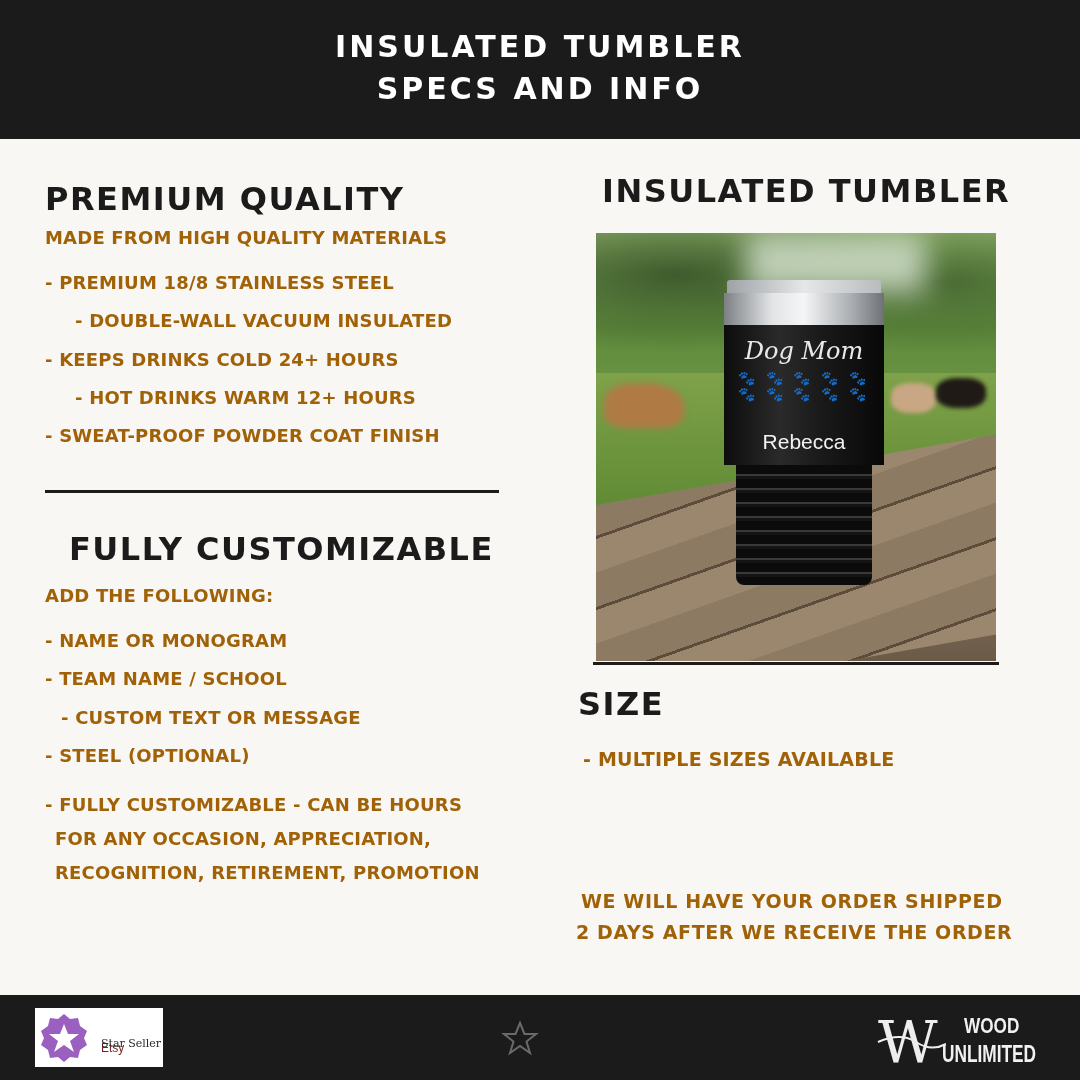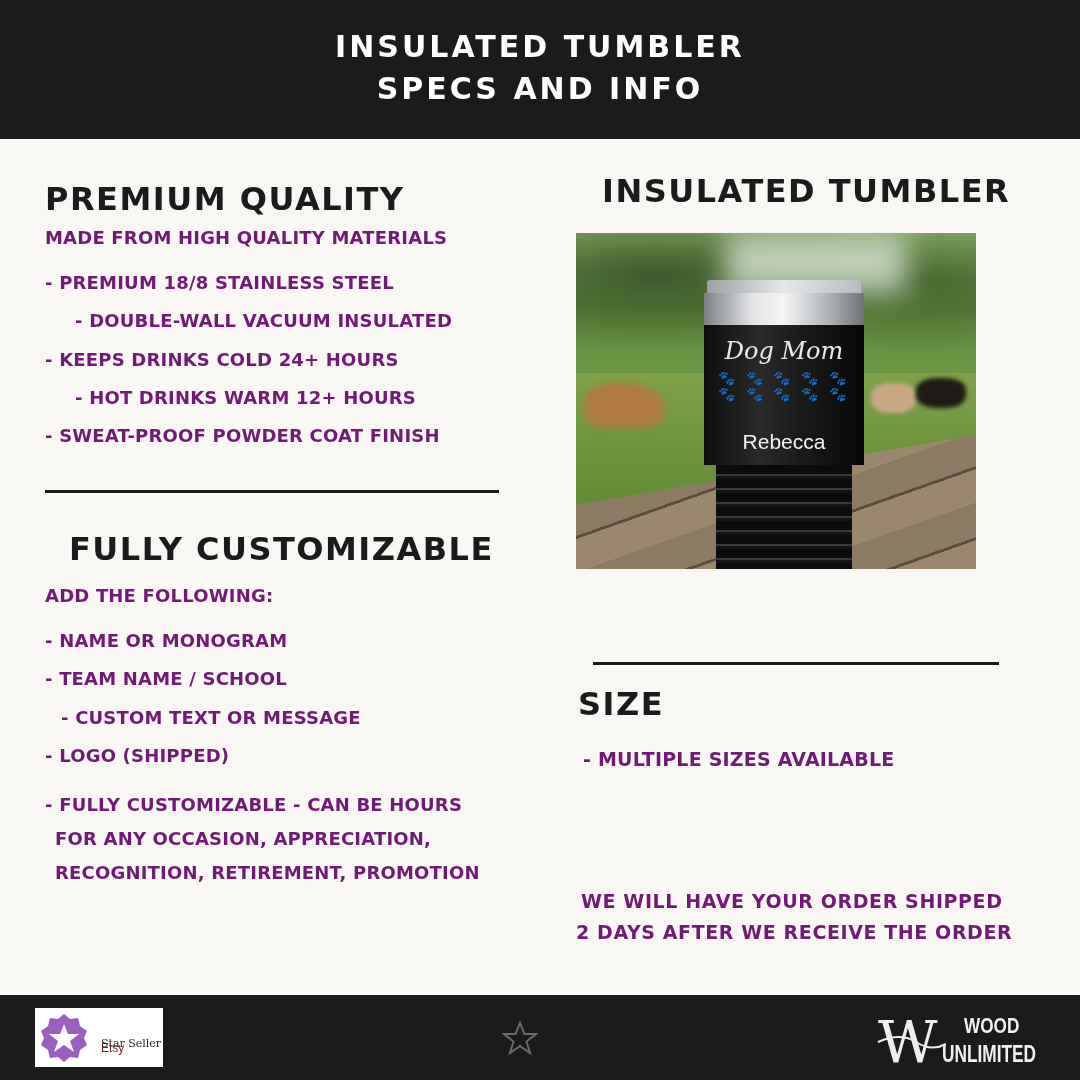--- a/index.html
+++ b/index.html
@@ -5,25 +5,25 @@
   * { box-sizing: border-box; margin: 0; padding: 0; }
   html, body { width: 1080px; height: 1080px; overflow: hidden; }
   body { background: #f9f7f4; font-family: "DejaVu Sans", sans-serif; color: #1b1b1b; position: relative; }
 
   .header { position: absolute; left: 0; top: 0; width: 1080px; height: 139px; background: #1b1b1b; color: #ffffff; text-align: center; }
   .header .line { position: absolute; left: 0; width: 1080px; font-family: "DejaVu Sans", sans-serif; font-weight: bold; font-size: 30px; letter-spacing: 3px; }
   .header .l1 { top: 29px; }
   .header .l2 { top: 71px; }
 
   .h2 { position: absolute; font-weight: bold; font-size: 32px; letter-spacing: 1.5px; color: #1b1b1b; white-space: nowrap; }
-  .t { position: absolute; font-size: 18px; font-weight: 600; color: #701a75; white-space: nowrap; letter-spacing: 0.2px; }
+  .t { position: absolute; font-size: 18px; font-weight: 600; color: #a16207; white-space: nowrap; letter-spacing: 0.2px; }
 
   .rule { position: absolute; height: 3px; background: #1b1b1b; }
 
-  .photo { position: absolute; left: 576px; top: 233px; width: 400px; height: 336px; overflow: hidden;
+  .photo { position: absolute; left: 596px; top: 233px; width: 400px; height: 428px; overflow: hidden;
     background: linear-gradient(180deg, #8fb26b 0%, #5f8a3c 22%, #6f9a46 45%, #88ab55 58%, #7a6a52 62%, #8a7660 75%, #6b5a48 100%); padding-left: 14px; }
   .photo .sky { position: absolute; left: 150px; top: 0; width: 180px; height: 60px; background: #d8e4d2; filter: blur(14px); opacity: .8; }
   .photo .trees { position: absolute; left: 0; top: 0; width: 400px; height: 140px; background: radial-gradient(ellipse at 20% 30%, #2f4a22 0%, transparent 55%), radial-gradient(ellipse at 85% 35%, #3e5e2b 0%, transparent 55%); opacity: .8; }
   .photo .grass { position: absolute; left: 0; top: 140px; width: 400px; height: 140px; background: linear-gradient(180deg, #7fa24a, #5e8a33); }
   .photo .table { position: absolute; left: -20px; top: 235px; width: 460px; height: 200px; background: repeating-linear-gradient(170deg, #8c7a63 0 34px, #5d4c3b 34px 37px, #9a876d 37px 70px); transform: skewY(-10deg); }
   .photo .dog1 { position: absolute; left: 8px; top: 150px; width: 80px; height: 45px; background: #b07a45; border-radius: 40% 50% 30% 30%; filter: blur(3px); }
   .photo .dog2 { position: absolute; left: 295px; top: 150px; width: 45px; height: 30px; background: #c9a784; border-radius: 40%; filter: blur(2px); }
   .photo .dog3 { position: absolute; left: 340px; top: 145px; width: 50px; height: 30px; background: #1f1a16; border-radius: 40%; filter: blur(2px); }
 
   .tumbler { position: absolute; left: 128px; top: 47px; width: 160px; height: 315px; }
@@ -65,21 +65,21 @@
 <div class="t" style="left:75px; top:387px;">- HOT DRINKS WARM 12+ HOURS</div>
 <div class="t" style="left:45px; top:425px;">- SWEAT-PROOF POWDER COAT FINISH</div>
 
 <div class="rule" style="left:45px; top:490px; width:454px;"></div>
 
 <div class="h2" style="left:45px; top:530px;margin-left:24px;">FULLY CUSTOMIZABLE</div>
 <div class="t" style="left:45px; top:585px;">ADD THE FOLLOWING:</div>
 <div class="t" style="left:45px; top:630px;">- NAME OR MONOGRAM</div>
 <div class="t" style="left:45px; top:668px;">- TEAM NAME / SCHOOL</div>
 <div class="t" style="left:45px; top:707px;margin-left:16px;">- CUSTOM TEXT OR MESSAGE</div>
-<div class="t" style="left:45px; top:745px;">- LOGO (SHIPPED)</div>
+<div class="t" style="left:45px; top:745px;">- STEEL (OPTIONAL)</div>
 <div class="t" style="left:45px; top:794px;">- FULLY CUSTOMIZABLE - CAN BE HOURS</div>
 <div class="t" style="left:55px; top:828px;">FOR ANY OCCASION, APPRECIATION,</div>
 <div class="t" style="left:55px; top:862px;">RECOGNITION, RETIREMENT, PROMOTION</div>
 
 <div class="h2" style="left:602px; top:172px;">INSULATED TUMBLER</div>
 
 <div class="photo">
   <div class="trees"></div>
   <div class="sky"></div>
   <div class="grass"></div>

